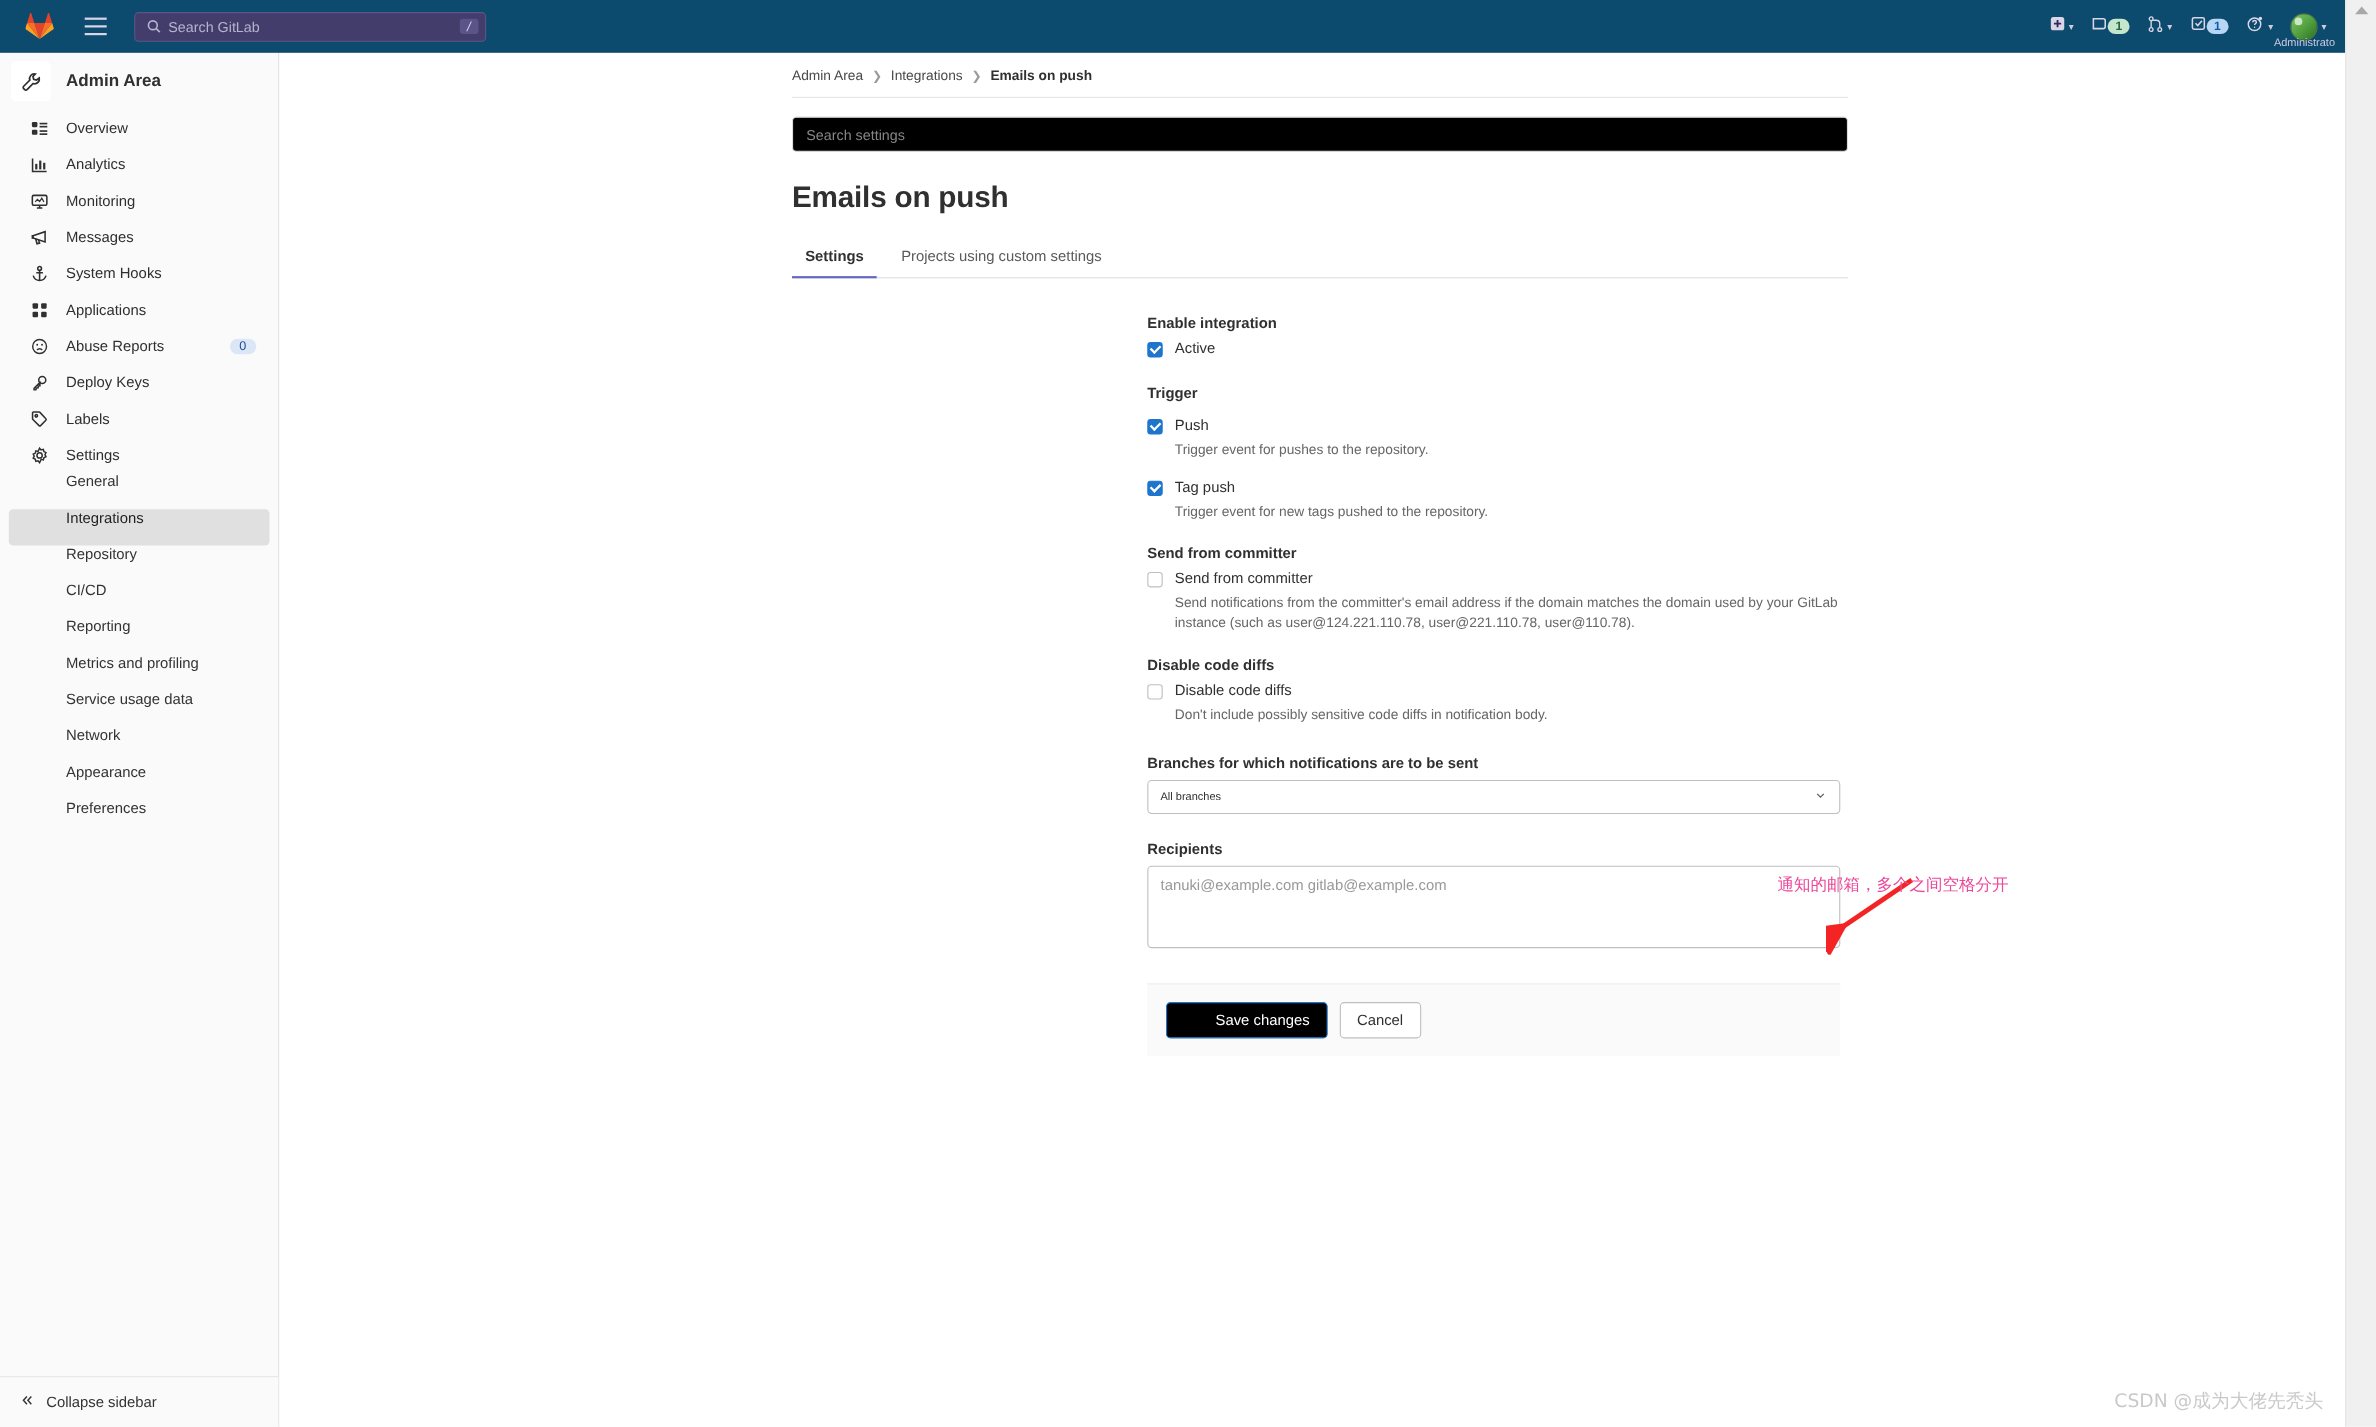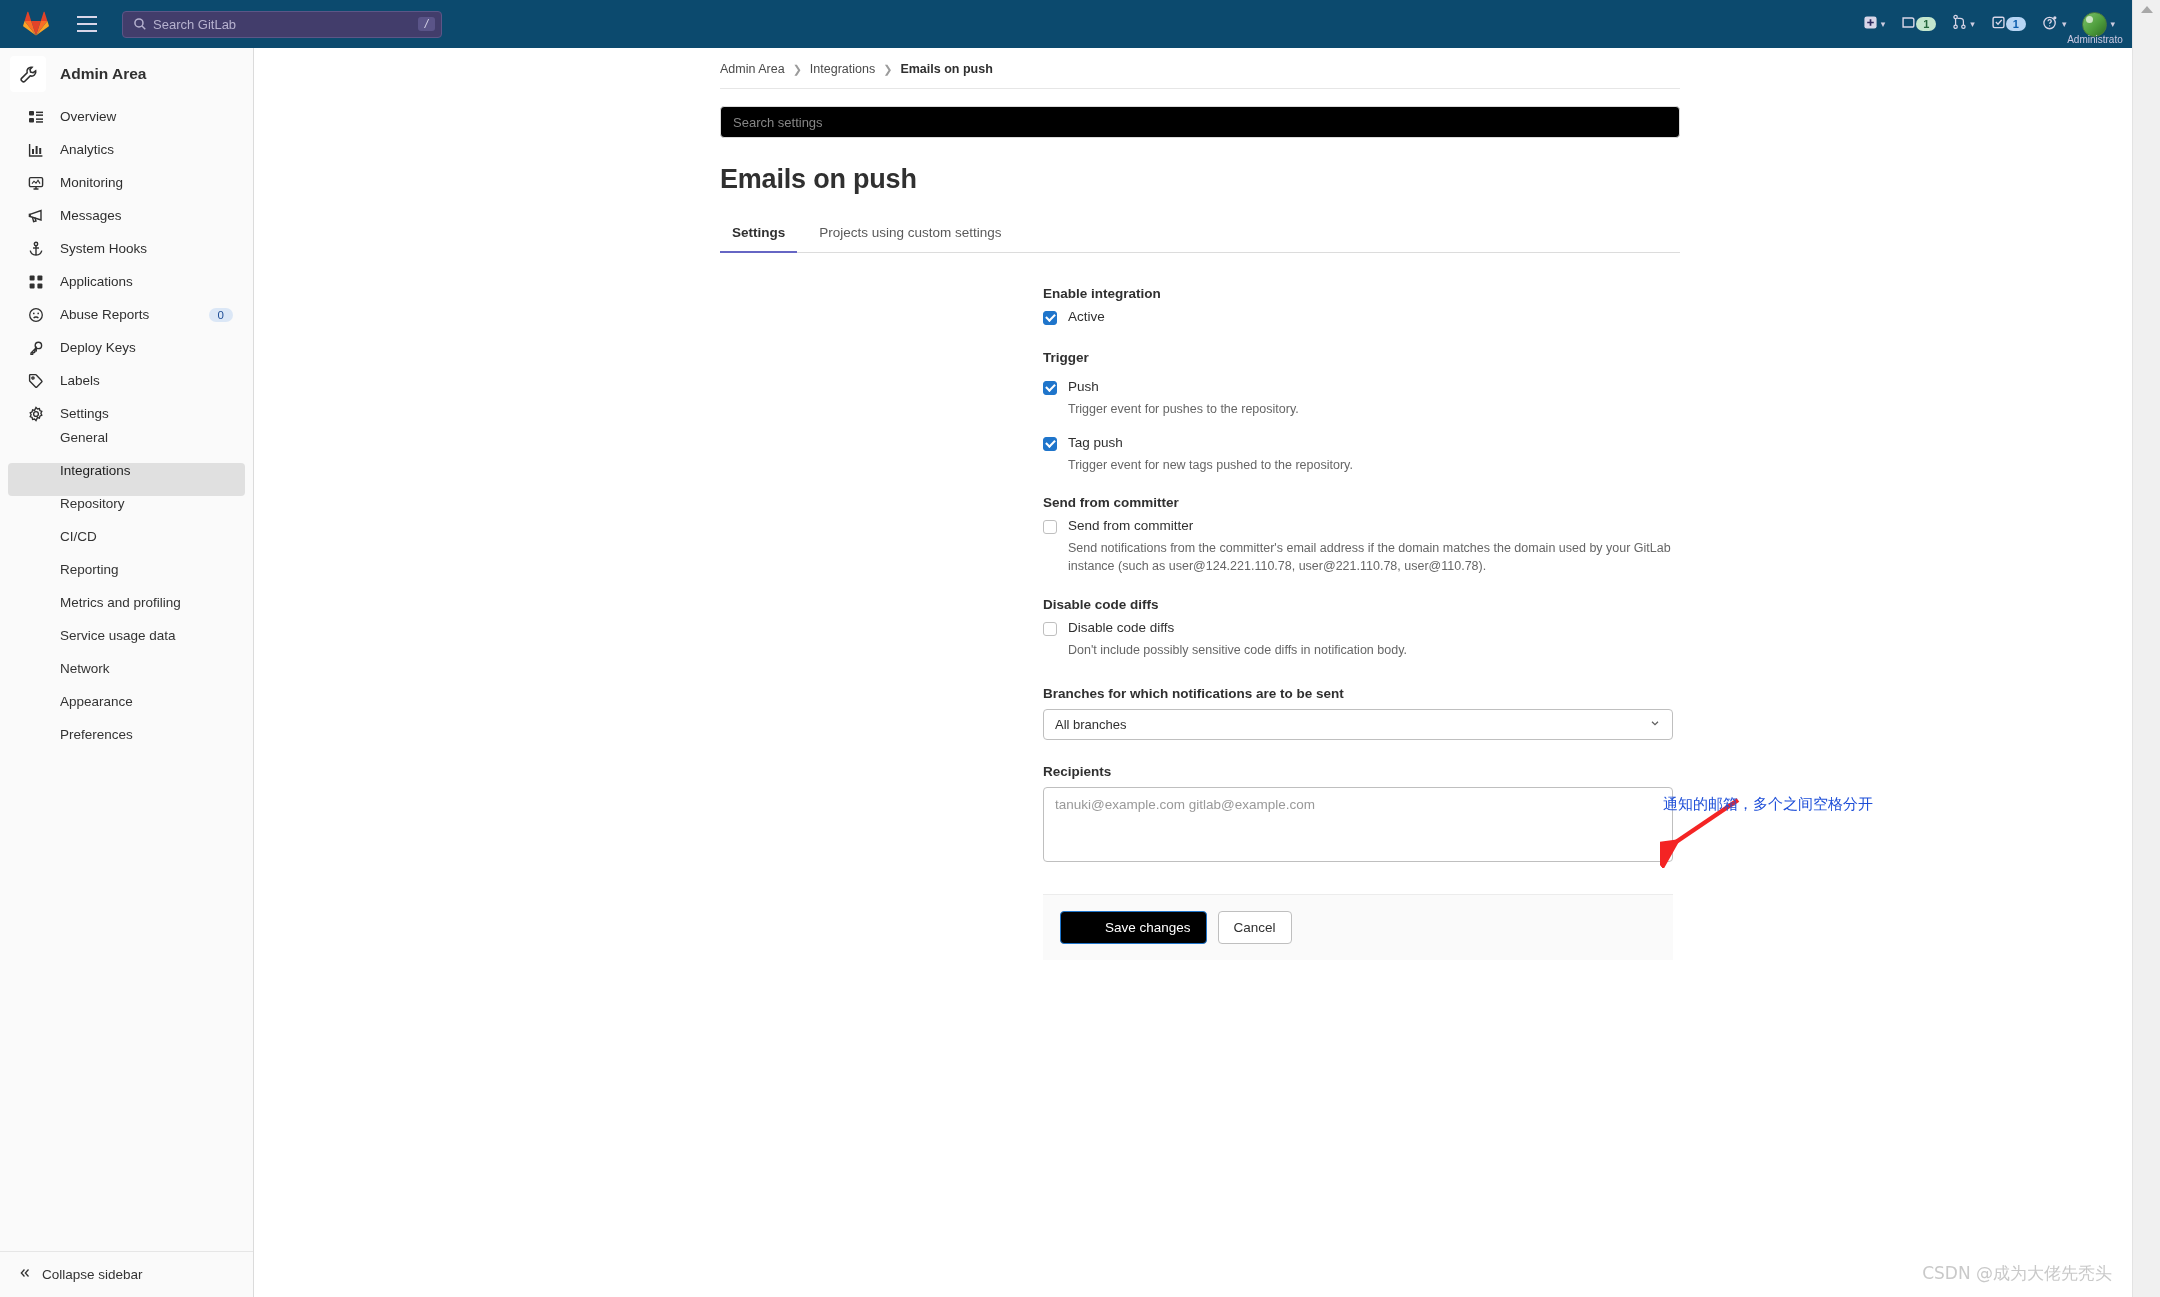--- a/index.html
+++ b/index.html
@@ -163,21 +163,21 @@
   }
   .cbox-label { font-size: 13.5px; color: #303030; cursor: pointer; }
   .help {
     font-size: 12.5px; color: #666; line-height: 1.45; margin-top: 5px; margin-left: 25px;
   }
   .help.nudge { margin-left: 0; }
 
   .select-box {
     margin-top: 6px; height: 31px; width: 630px; border: 1px solid #bfbfbf;
     border-radius: 4px; background: #fff; display: flex; align-items: center;
-    padding: 0 11px; font-size: 13px; color: #303030; cursor: pointer;
+    padding: 0 11px; font-size: 10px; color: #303030; cursor: pointer;
   }
   .select-box .chev { margin-left: auto; color: #5e5e5e; font-size: 11px; }
 
   .textarea-box {
     margin-top: 6px; width: 630px; height: 75px; border: 1px solid #bfbfbf;
     border-radius: 4px; background: #fff; padding: 9px 11px;
     font-size: 13.5px; color: #999; cursor: text;
   }
 
   #actions {
@@ -186,21 +186,21 @@
   }
   .btn {
     font-size: 13.5px; border-radius: 4px; padding: 8px 15px; cursor: pointer;
     border: 1px solid transparent;
   }
   .btn.primary { background: #000000; color: #fff; border-color: #1f75cb; padding-left: 44px; }
   .btn.secondary { background: #fff; color: #303030; border-color: #bfbfbf; }
 
   
   #annotation {
-    position: absolute; left: 1663px; top: 795px; color: #1d4ed8;
+    position: absolute; left: 1616px; top: 795px; color: #ec4899;
     font-size: 15px; font-family: Liberation Mono, monospace; white-space: nowrap;
   }
   #anno-arrow { position: absolute; left: 1660px; top: 798px; }
 
   
   #watermark {
     position: absolute; right: 48px; bottom: 12px;
     font-size: 17px; color: #c9c9c9; font-family: "DejaVu Sans", sans-serif;
     white-space: nowrap;
   }

